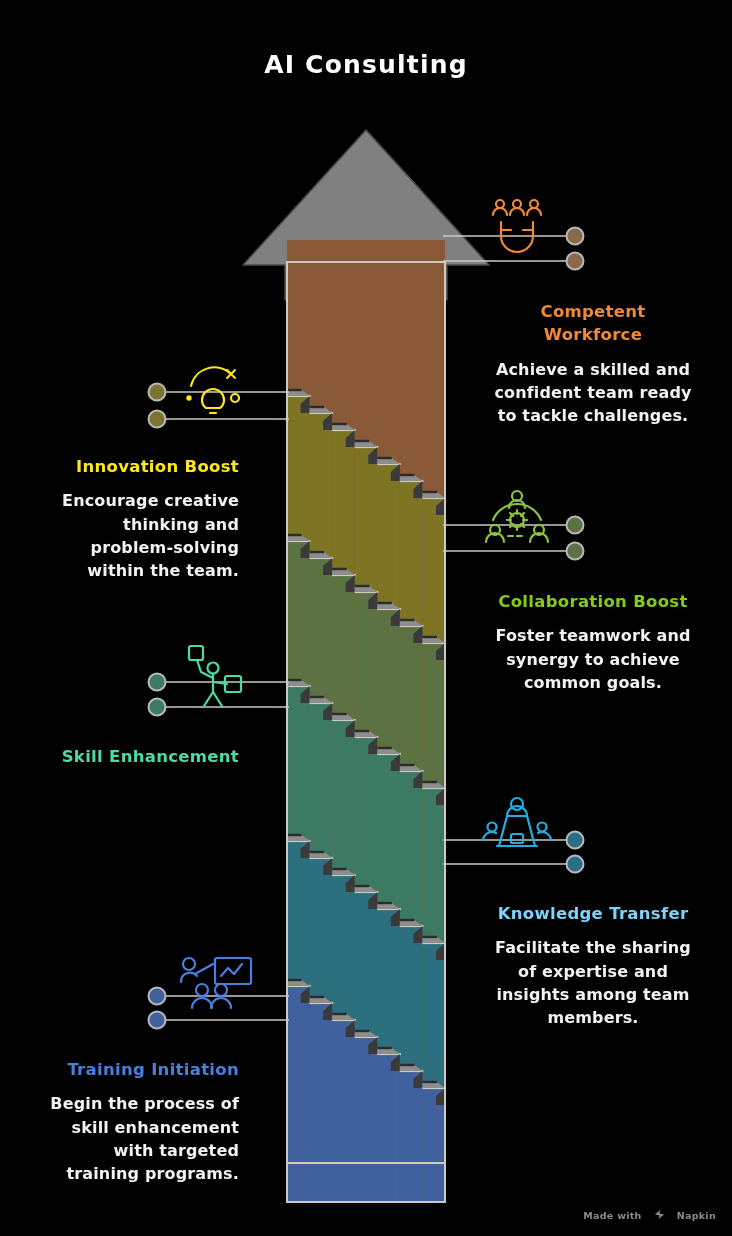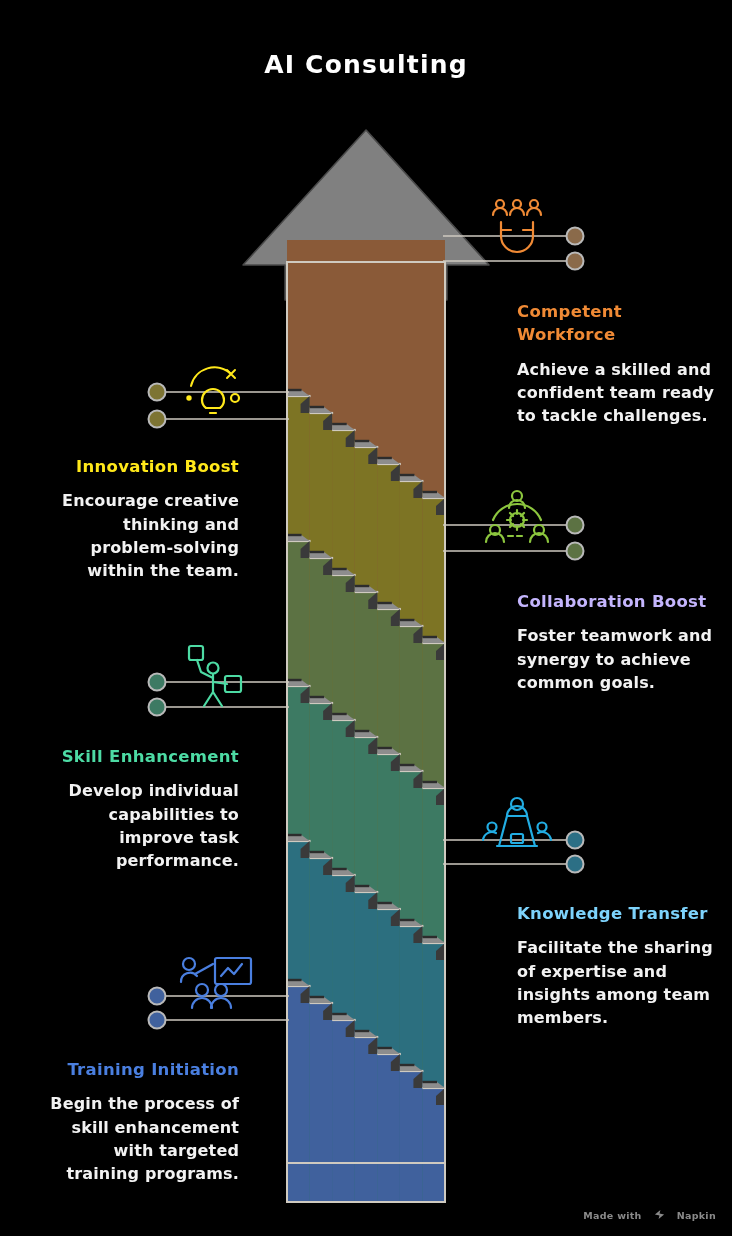--- a/index.html
+++ b/index.html
@@ -13,21 +13,21 @@
   .title {
     position:absolute; left:0; top:50px; width:732px;
     text-align:center; font-size:25px; font-weight:bold;
     letter-spacing:1.2px; color:#ffffff;
     font-family:"DejaVu Sans", sans-serif;
   }
 
   svg.art { position:absolute; left:0; top:0; width:732px; height:1236px; }
 
   .block { position:absolute; width:200px; }
-  .block.right { text-align:left;margin-left:24px; }
+  .block.right { text-align:center; }
   .block.left  { text-align:right; }
 
   .b-title {
     font-size:16.5px; font-weight:bold; line-height:1.42;
     letter-spacing:.3px; margin-bottom:11px;
   }
   .b-desc {
     font-size:16px; line-height:1.45; color:#f2f2f2;
     letter-spacing:.15px; font-weight:bold;
   }
@@ -356,27 +356,26 @@
     <div class="b-title" style="color: rgb(240, 138, 53);">Competent Workforce</div>
     <div class="b-desc">Achieve a skilled and confident team ready to tackle challenges.</div>
   </div>
 
   <div class="block left" style="left:39px; top:455px;">
     <div class="b-title" style="color: rgb(255, 232, 26);">Innovation Boost</div>
     <div class="b-desc">Encourage creative thinking and problem-solving within the team.</div>
   </div>
 
   <div class="block right" style="left:493px; top:590px;">
-    <div class="b-title" style="color: #c4b5fd;">Collaboration Boost</div>
+    <div class="b-title" style="color: #84cc16;">Collaboration Boost</div>
     <div class="b-desc">Foster teamwork and synergy to achieve common goals.</div>
   </div>
 
   <div class="block left" style="left:39px; top:745px;">
     <div class="b-title" style="color: rgb(77, 219, 164);">Skill Enhancement</div>
-    <div class="b-desc">Develop individual capabilities to improve task performance.</div>
   </div>
 
   <div class="block right" style="left:493px; top:902px;">
     <div class="b-title" style="color: #7dd3fc;">Knowledge Transfer</div>
     <div class="b-desc">Facilitate the sharing of expertise and insights among team members.</div>
   </div>
 
   <div class="block left" style="left:39px; top:1058px;">
     <div class="b-title" style="color: rgb(74, 127, 224);">Training Initiation</div>
     <div class="b-desc">Begin the process of skill enhancement with targeted training programs.</div>

